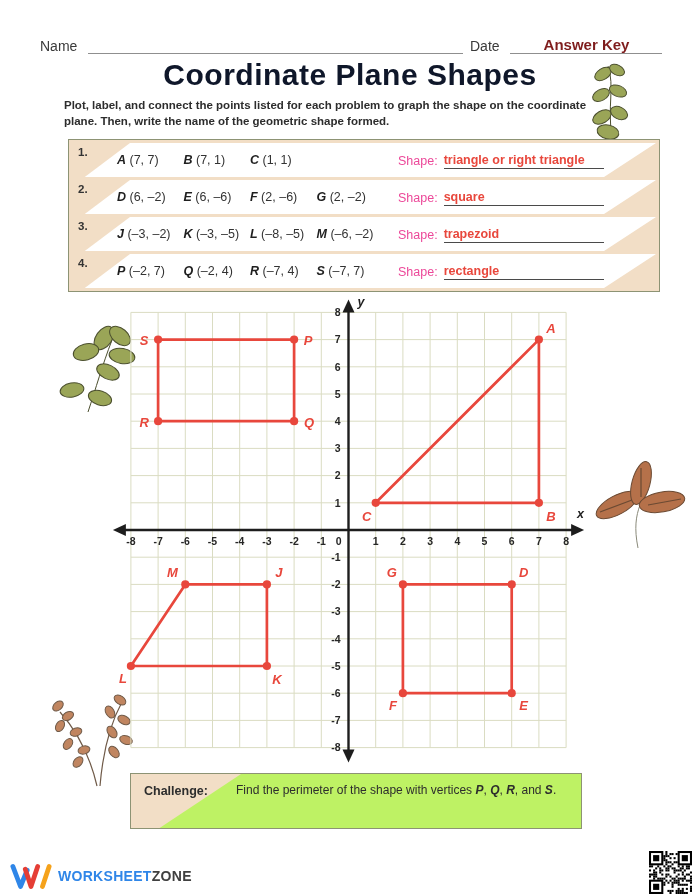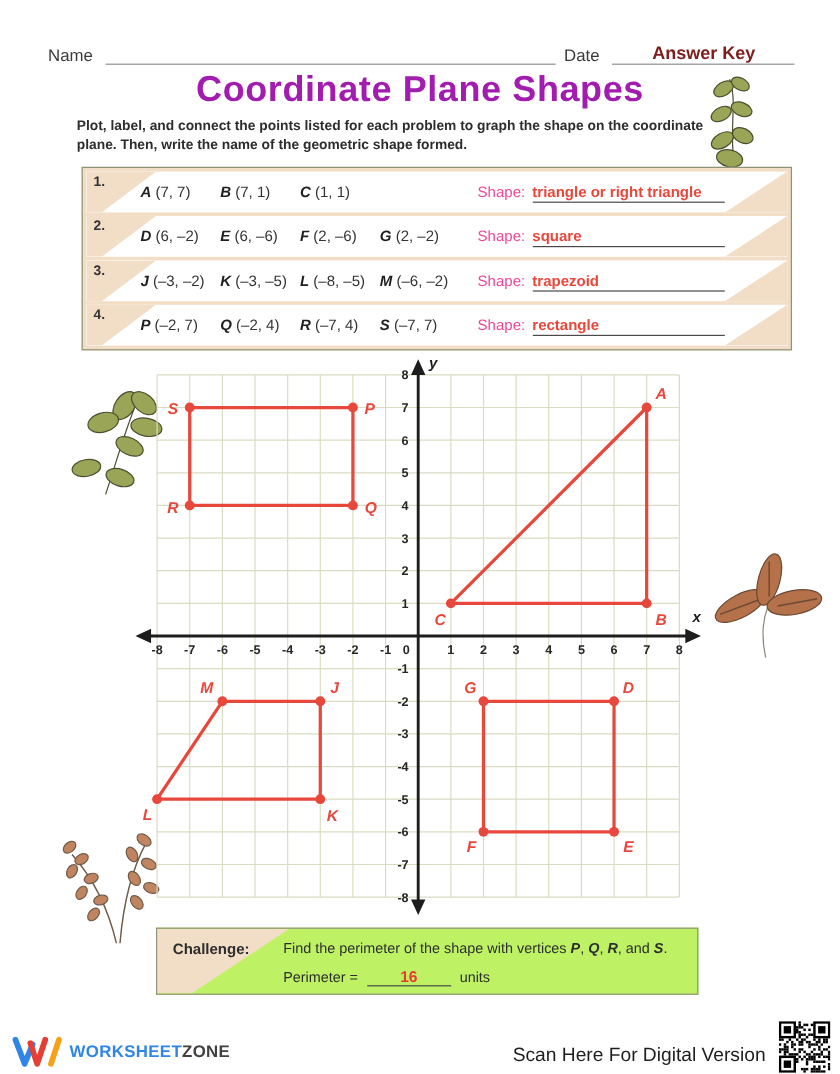--- a/index.html
+++ b/index.html
@@ -10,21 +10,21 @@
   .hdr-label { position:absolute; font-size:14px; color:#3a3a3a; }
   .name-label { left:40px; top:38px; }
   .date-label { left:470px; top:38px; }
   .fill-line { position:absolute; border-bottom:1.6px solid #8f8f8f; height:1px; }
   .name-line { left:88px; top:53px; width:375px; }
   .date-line { left:510px; top:53px; width:152px; }
   .answer-key { position:absolute; left:524px; top:36px; width:125px; text-align:center;
                 color:#7f1d1d; font-weight:bold; font-size:15px; }
 
   .title { position:absolute; left:0; top:58px; width:700px; text-align:center;
-           font-size:30px; font-weight:bold; color:#a21caf; letter-spacing:0.5px; }
+           font-size:30px; font-weight:bold; color:#0f172a; letter-spacing:0.5px; }
 
   .instructions { position:absolute; left:64px; top:97px; width:530px;
                   font-size:11.5px; font-weight:bold; color:#2d2d2d; line-height:1.42; }
 
   
   #problems-table { position:absolute; left:68px; top:139px; width:592px; height:153px;
                     background:#f2dec6; border:1.6px solid #8d9374; padding:3px;
                     display:flex; flex-direction:column; gap:3px; z-index:2; }
   .prow { position:relative; background:#ffffff; flex:1 1 auto; overflow:hidden; }
   .corner-left { position:absolute; left:0; top:0; width:58px; height:100%;
@@ -301,38 +301,32 @@
         <text x="523.7" y="710.2" text-anchor="middle" fill="#e8473c" font-size="13" font-weight="bold" font-style="italic" font-family="&quot;Liberation Sans&quot;,sans-serif">E</text>
         <circle cx="402.9" cy="693.2" r="4.1" fill="#e8473c"></circle>
         <text x="392.9" y="710.2" text-anchor="middle" fill="#e8473c" font-size="13" font-weight="bold" font-style="italic" font-family="&quot;Liberation Sans&quot;,sans-serif">F</text>
       </g>
     </svg>
 
   <div id="challenge">
     <div class="chal-tan"></div>
     <span class="chal-label">Challenge:</span>
     <span class="chal-line1">Find the perimeter of the shape with vertices <b>P</b>, <b>Q</b>, <b>R</b>, and <b>S</b>.</span>
-    <span class="chal-line2">
-      <span>Perimeter =</span>
-      <span class="chal-blank">16</span>
-      <span>units</span>
-    </span>
   </div>
 
   <div id="footer-logo">
     <svg width="42" height="30" viewBox="0 0 44 30">
       <path d="M3,5 L11,26 L18,9" fill="none" stroke="#2f86e8" stroke-width="5" stroke-linecap="round" stroke-linejoin="round"></path>
       <path d="M16,8 L22,26 L29,5" fill="none" stroke="#e53e35" stroke-width="5" stroke-linecap="round" stroke-linejoin="round"></path>
       <path d="M34,26 L41,5" fill="none" stroke="#f5a21b" stroke-width="5" stroke-linecap="round"></path>
     </svg>
     <span class="brand-text">
       <span class="brand-worksheet">WORKSHEET</span><span class="brand-zone">ZONE</span>
     </span>
   </div>
-  <span id="scan-text">Scan Here For Digital Version</span>
   <svg id="qr" viewBox="0 0 42 42">
       <rect x="16" y="0" width="2" height="2" fill="#000"></rect>
       <rect x="16" y="2" width="2" height="2" fill="#000"></rect>
       <rect x="20" y="2" width="2" height="2" fill="#000"></rect>
       <rect x="22" y="2" width="2" height="2" fill="#000"></rect>
       <rect x="26" y="2" width="2" height="2" fill="#000"></rect>
       <rect x="14" y="4" width="2" height="2" fill="#000"></rect>
       <rect x="16" y="4" width="2" height="2" fill="#000"></rect>
       <rect x="18" y="4" width="2" height="2" fill="#000"></rect>
       <rect x="14" y="6" width="2" height="2" fill="#000"></rect>

